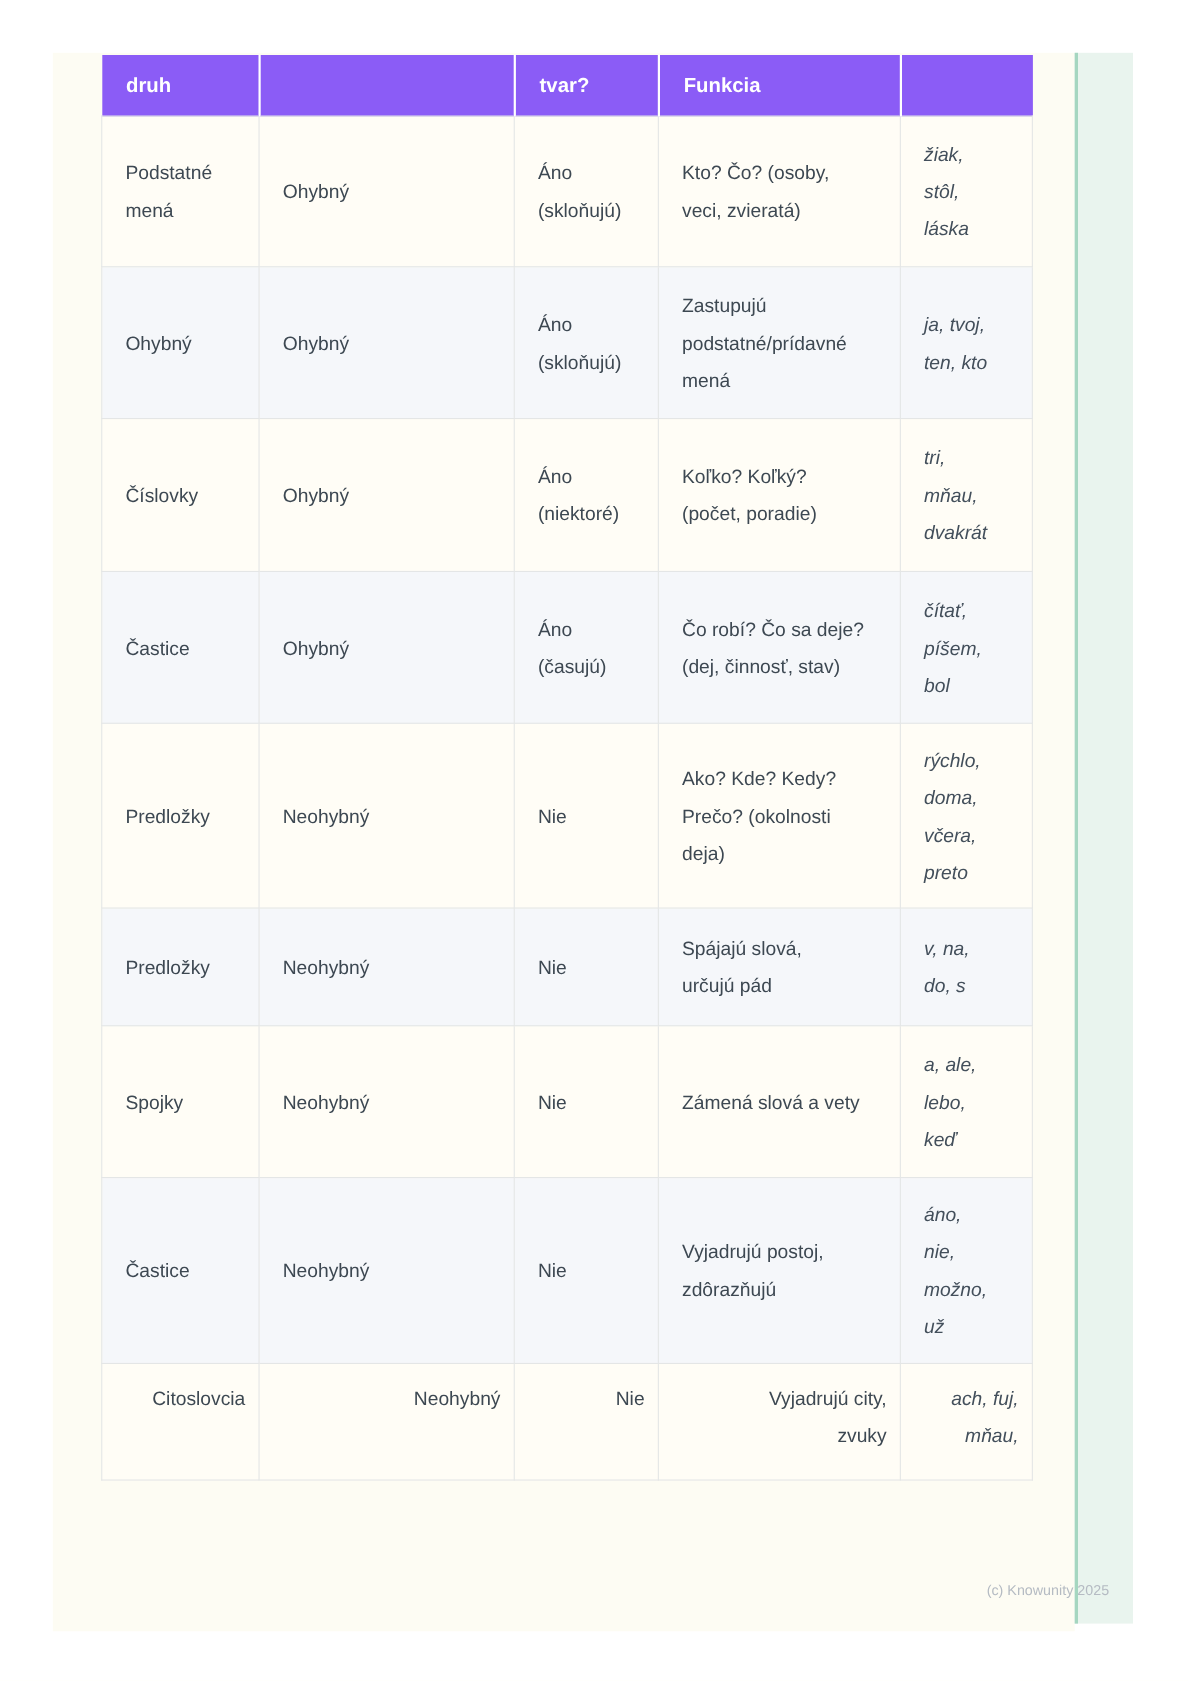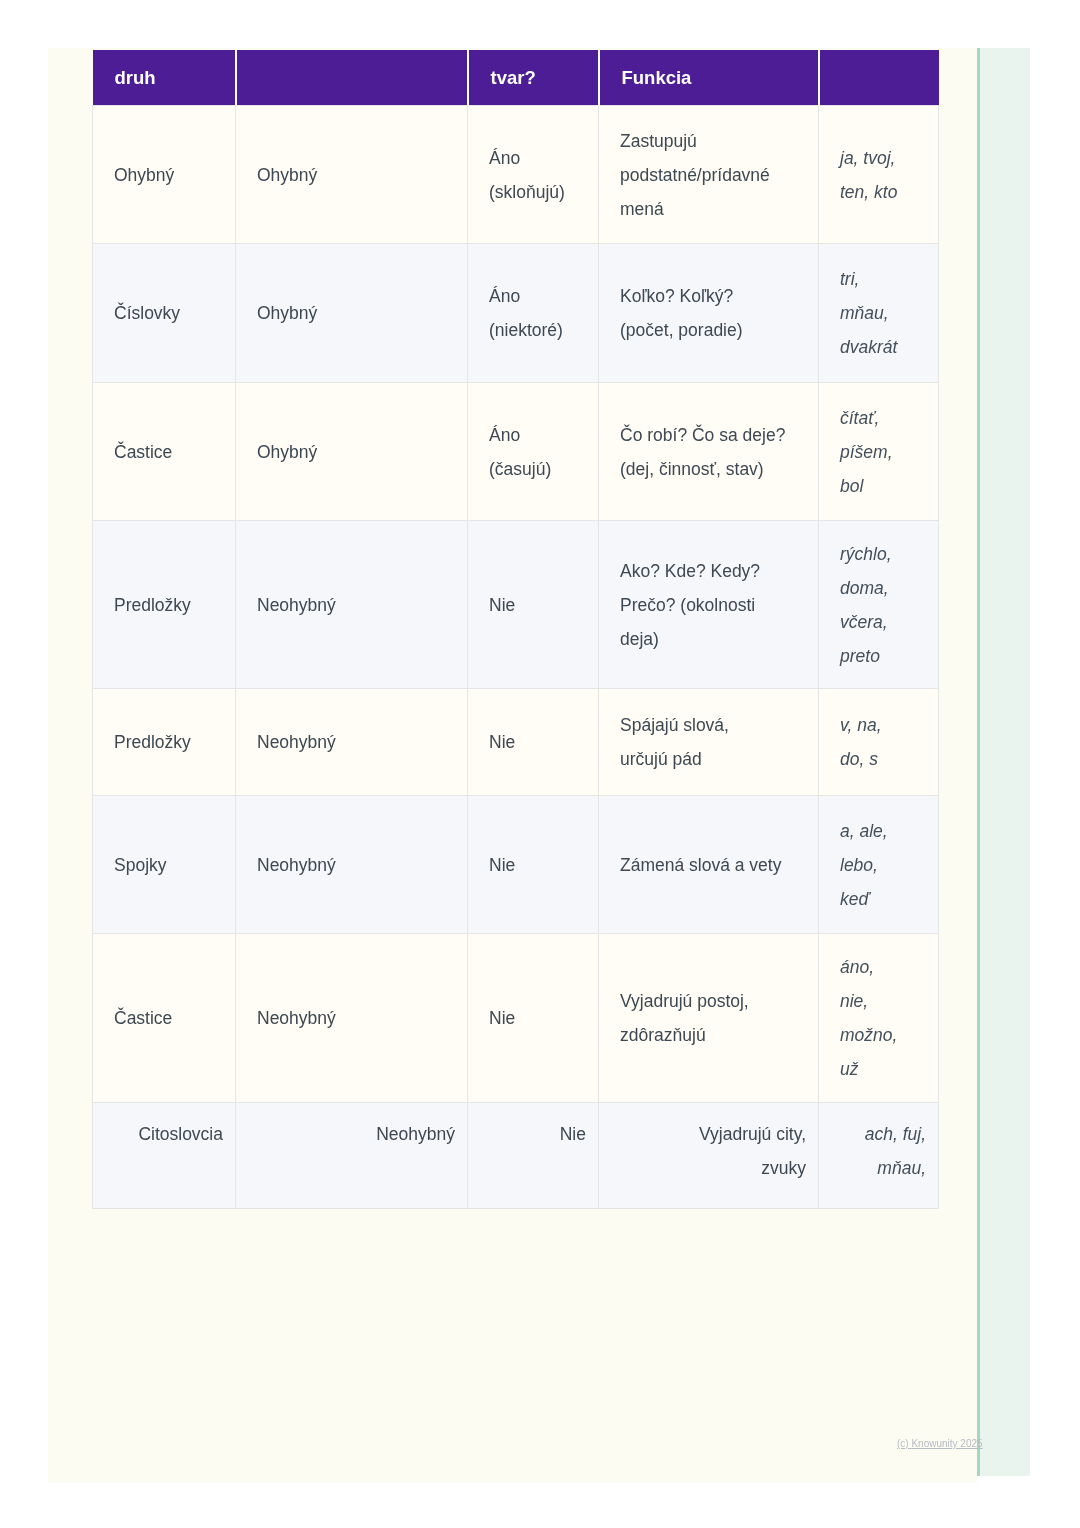--- a/index.html
+++ b/index.html
@@ -16,42 +16,42 @@
     position:absolute;left:977px;top:48px;width:53px;height:1428px;
     background:#e9f4ee;border-left:3px solid #a5d6c0;box-sizing:border-box;
   }
   table.grammar{
     position:absolute;left:92px;top:50px;
     border-collapse:collapse;table-layout:fixed;width:846px;
     font-size:17.5px;line-height:34px;
   }
   col.c1{width:143px}col.c2{width:232px}col.c3{width:131px}col.c4{width:220px}col.c5{width:120px}
   thead th{
-    height:55px;background:#4c1d95;color:#ffffff;
+    height:55px;background:#8b5cf6;color:#ffffff;
     font-weight:600;font-size:18.5px;text-align:left;
     padding:0 10px 0 22px;border-right:2px solid #ffffff;
     vertical-align:middle;
   }
   thead th:last-child{border-right:none;}
   tbody td{
     border:1px solid #e4e6e6;
     padding:10px 12px 10px 21px;
     vertical-align:middle;
     white-space:pre-line;
     box-sizing:border-box;
   }
   tbody tr:nth-child(odd) td{background:#fffdf6;}
   tbody tr:nth-child(even) td{background:#f5f7fa;}
   tr.h137{height:137px}tr.h138{height:138px}tr.h139{height:139px}
   tr.h168{height:168px}tr.h107{height:107px}tr.h169{height:169px}tr.h106{height:106px}
   tr.top-align td{vertical-align:top;padding-top:14px;text-align:right;}
   td.examples{font-style:italic;color:#434f5b;}
   .watermark{
     position:absolute;left:897px;top:1438px;
-    font-size:10px;color:#b5bbc3;white-space:nowrap;z-index:5;text-decoration:underline;
+    font-size:13px;color:#b5bbc3;white-space:nowrap;z-index:5;
   }
 </style>
 </head>
 <body>
 
 <div class="doc-bg"></div>
 <div class="mint-strip"></div>
 
 <table class="grammar">
   <colgroup>
@@ -64,20 +64,32 @@
   <thead>
     <tr>
       <th>druh</th>
       <th></th>
       <th>tvar?</th>
       <th>Funkcia</th>
       <th></th>
     </tr>
   </thead>
   <tbody>
+    <tr class="h137">
+      <td>Podstatné
+mená</td>
+      <td>Ohybný</td>
+      <td>Áno
+(skloňujú)</td>
+      <td>Kto? Čo? (osoby,
+veci, zvieratá)</td>
+      <td class="examples">žiak,
+stôl,
+láska</td>
+    </tr>
     <tr class="h138">
       <td>Ohybný</td>
       <td>Ohybný</td>
       <td>Áno
 (skloňujú)</td>
       <td>Zastupujú
 podstatné/prídavné
 mená</td>
       <td class="examples">ja, tvoj,
 ten, kto</td>

